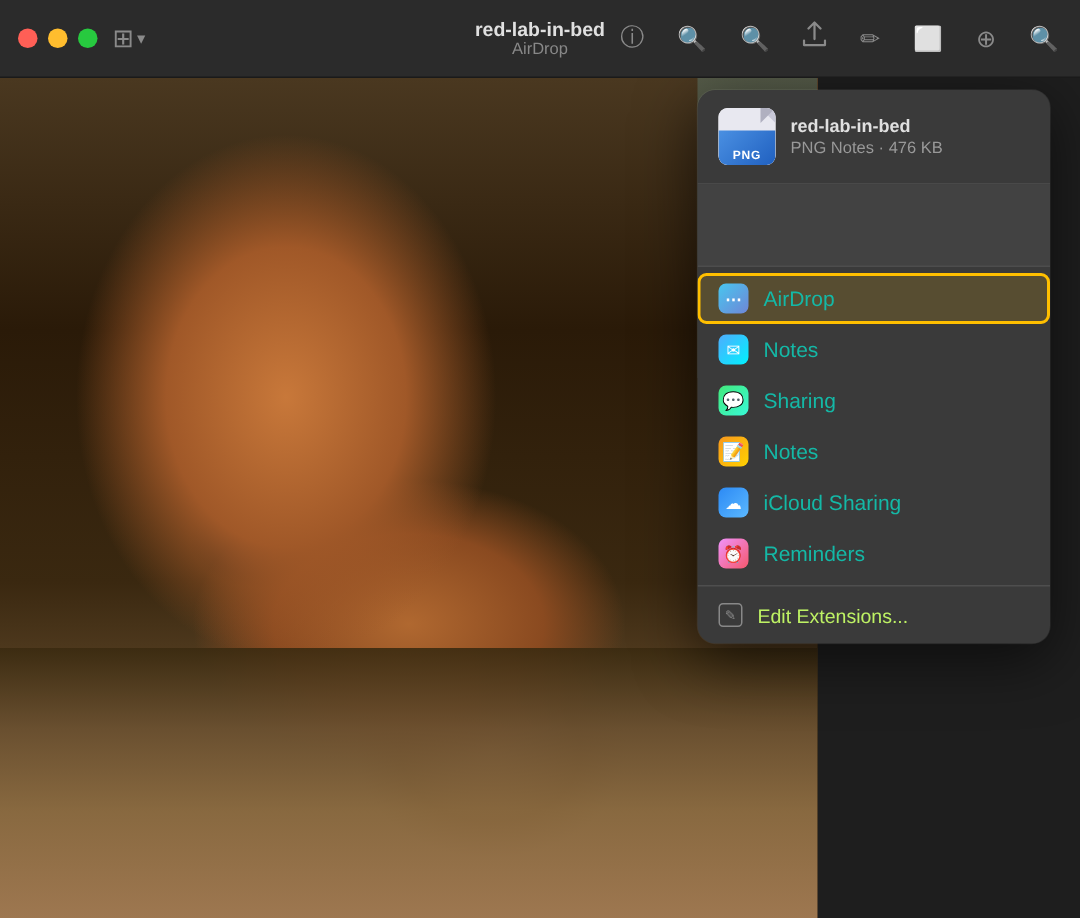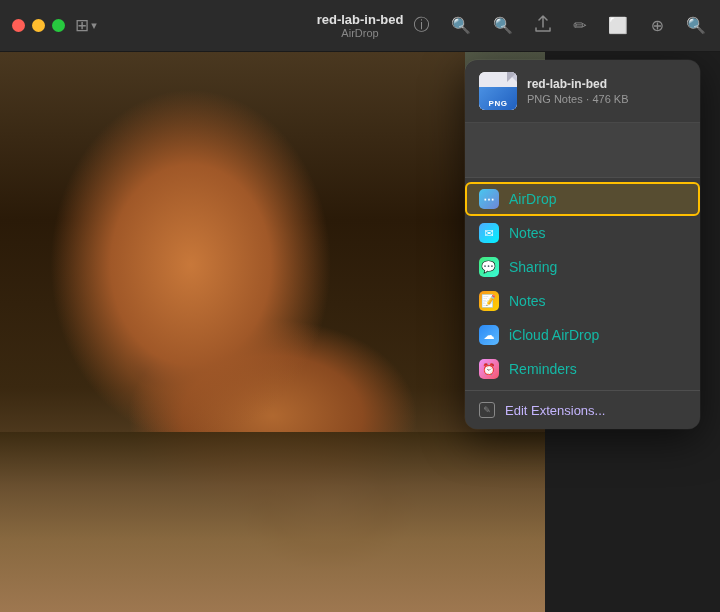--- a/index.html
+++ b/index.html
@@ -348,21 +348,21 @@
       font-size: 14px;
     }
 
     .menu-divider {
       height: 1px;
       background: rgba(255,255,255,0.1);
       margin: 4px 0;
     }
 
     .menu-item-edit {
-      color: #c4b5fd;
+      color: #bef264;
       font-size: 13px;
     }
 
     .edit-icon {
       width: 16px;
       height: 16px;
       border: 1.5px solid #888;
       border-radius: 3px;
       display: flex;
       align-items: center;
@@ -468,21 +468,21 @@
           <span style="color:white; font-size:12px;">📝</span>
         </div>
         <span class="menu-item-label">Notes</span>
       </div>
 
 
       <div class="menu-item">
         <div class="menu-item-icon" style="background: linear-gradient(135deg, #2c8af5 0%, #5bb8ff 100%);">
           <span style="color:white; font-size:11px;">☁</span>
         </div>
-        <span class="menu-item-label">iCloud AirDrop</span>
+        <span class="menu-item-label">iCloud Sharing</span>
       </div>
 
       <div class="menu-item">
         <div class="menu-item-icon icon-reminders">
           <span style="color:white; font-size:11px;">⏰</span>
         </div>
         <span class="menu-item-label">Reminders</span>
       </div>
 
       <div class="menu-divider"></div>

